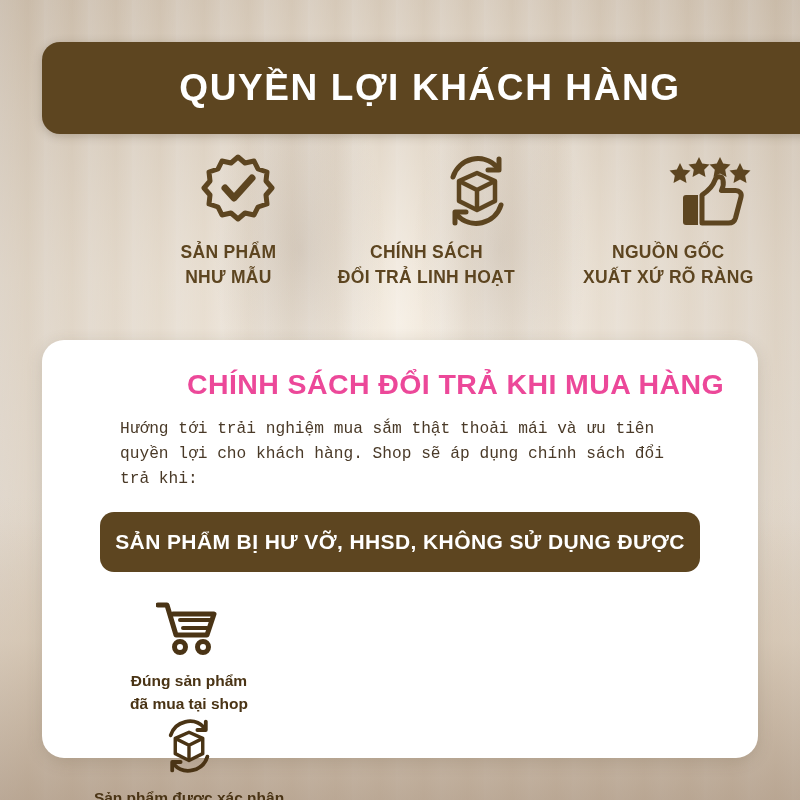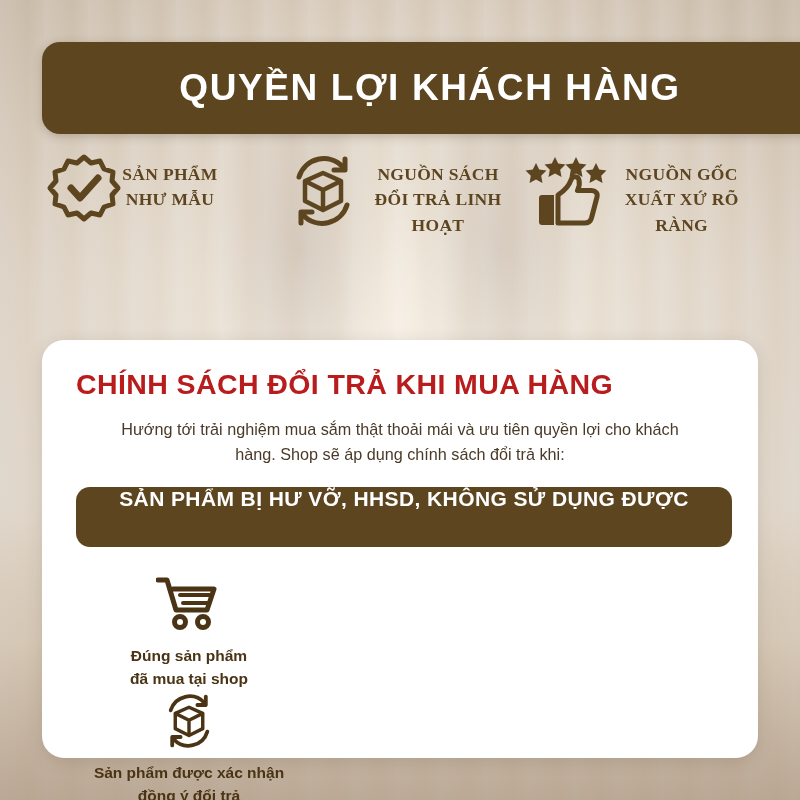--- a/index.html
+++ b/index.html
@@ -73,23 +73,22 @@
     left: 42px;
     top: 152px;
     width: 716px;
     display: flex;
     justify-content: space-around;
     align-items: flex-start;
   }
   .benefit {
     width: 230px;
     display: flex;
-    flex-direction: row;
-    align-items: flex-start;
-    font-family: Liberation Serif, serif;
+    flex-direction: column;
+    align-items: flex-end;
   }
   .benefit .ico {
     height: 78px;
     display: flex;
     align-items: center;
     justify-content: center;
   }
   .benefit .cap {
     margin-top: 10px;
     color: #5d4520;
@@ -107,44 +106,44 @@
     left: 42px;
     top: 340px;
     width: 716px;
     height: 418px;
     background: #ffffff;
     border-radius: 22px;
     box-shadow: 0 4px 16px rgba(90,70,45,0.18);
     padding: 28px 34px 0;
   }
   .card-title {
-    text-align: left;
-    color: #b91c1c;
+    text-align: right;
+    color: #ec4899;
     font-size: 28.5px;
     font-weight: bold;
     letter-spacing: .4px;
     white-space: nowrap;
   }
   .card-sub {
     margin: 16px auto 0;
     width: 560px;
-    text-align: center;
     color: #4a3a28;
     font-size: 16.2px;
     line-height: 1.55;
+    font-family: Liberation Mono, monospace;
   }
 
   .pill {
     margin: 20px auto 0;
-    width: 656px;
+    width: 600px;
     height: 60px;
     background: #5d4520;
     border-radius: 14px;
     display: flex;
-    align-items: flex-start;
+    align-items: center;
     justify-content: center;
   }
   .pill span {
     color: #ffffff;
     font-size: 21px;
     font-weight: bold;
     letter-spacing: .4px;
     white-space: nowrap;
   }
 
@@ -207,21 +206,21 @@
     <div class="ico">
       <svg width="76" height="76" viewBox="0 0 76 76">
         <path d="M14 24 A26 26 0 0 1 58 14" fill="none" stroke="#5d4520" stroke-width="5" stroke-linecap="round"></path>
         <path d="M60 6 L60 17 L49 17" fill="none" stroke="#5d4520" stroke-width="5" stroke-linecap="round" stroke-linejoin="round"></path>
         <path d="M62 52 A26 26 0 0 1 18 62" fill="none" stroke="#5d4520" stroke-width="5" stroke-linecap="round"></path>
         <path d="M16 70 L16 59 L27 59" fill="none" stroke="#5d4520" stroke-width="5" stroke-linecap="round" stroke-linejoin="round"></path>
         <path d="M38 20 L56 28 L56 48 L38 57 L20 48 L20 28 Z" fill="none" stroke="#5d4520" stroke-width="4.5" stroke-linejoin="round"></path>
         <path d="M20 28 L38 37 L56 28 M38 37 L38 57" fill="none" stroke="#5d4520" stroke-width="4.5" stroke-linejoin="round"></path>
       </svg>
     </div>
-    <div class="cap">NGUỒN SÁCH
+    <div class="cap">CHÍNH SÁCH
 ĐỔI TRẢ LINH HOẠT</div>
   </div>
 
   <div class="benefit">
     <div class="ico">
       <svg width="86" height="76" viewBox="0 0 86 76">
         <g fill="#5d4520">
           <path d="M12 10 l3.2 6.6 7.3 1 -5.3 5.1 1.3 7.2 -6.5-3.4 -6.5 3.4 1.3-7.2 -5.3-5.1 7.3-1 Z"></path>
           <path d="M31 4 l3.2 6.6 7.3 1 -5.3 5.1 1.3 7.2 -6.5-3.4 -6.5 3.4 1.3-7.2 -5.3-5.1 7.3-1 Z"></path>
           <path d="M52 4 l3.2 6.6 7.3 1 -5.3 5.1 1.3 7.2 -6.5-3.4 -6.5 3.4 1.3-7.2 -5.3-5.1 7.3-1 Z"></path>

